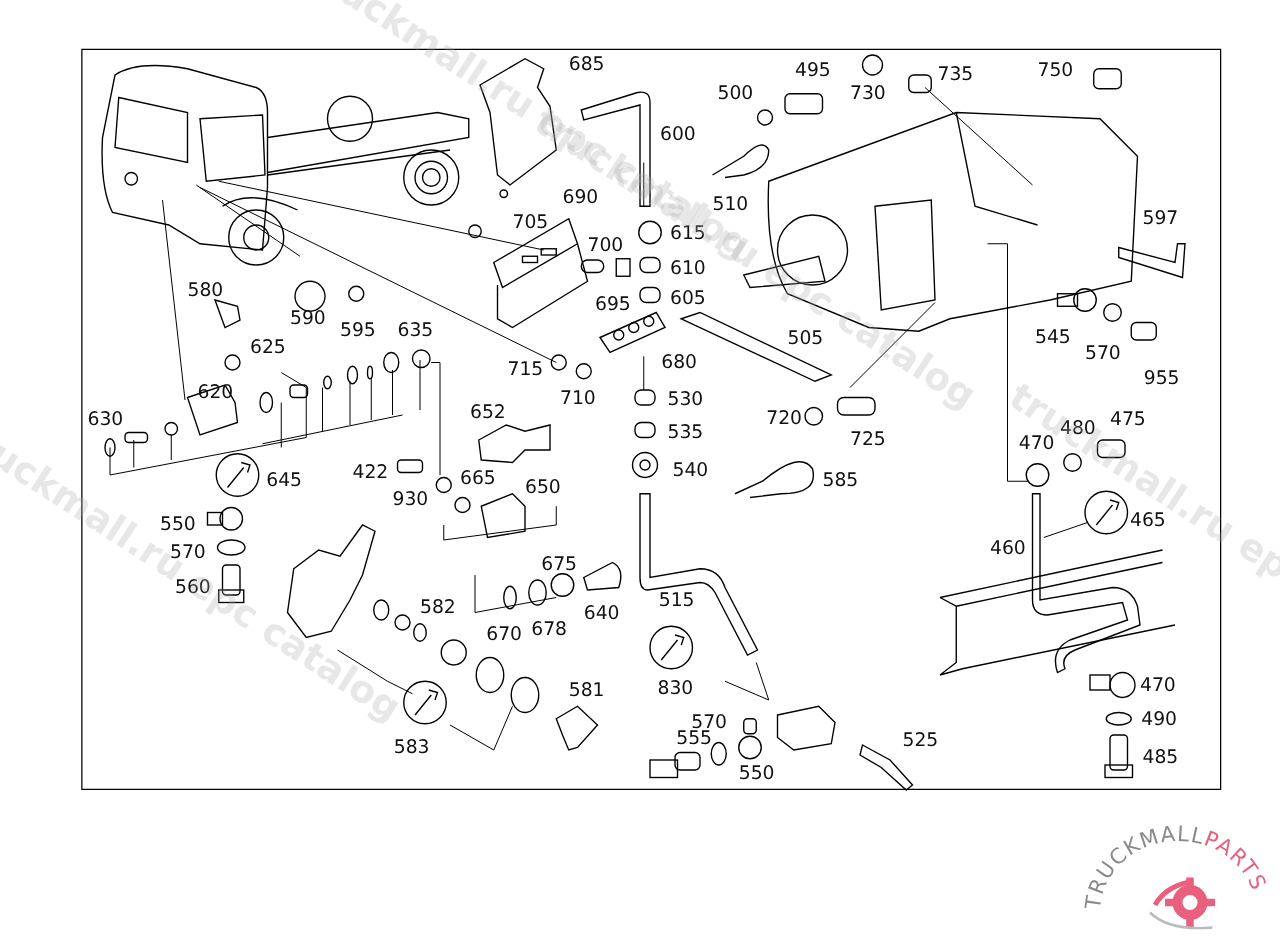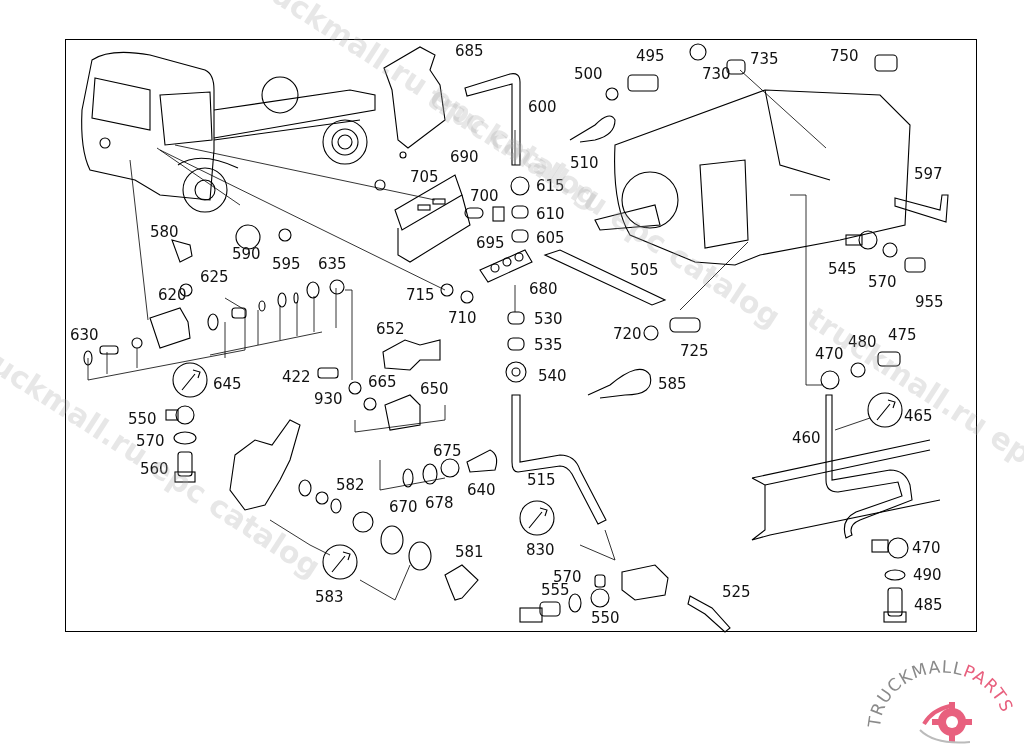--- a/index.html
+++ b/index.html
@@ -207,38 +207,38 @@
     <path d="M622,572 L655,565 L668,578 L665,595 L635,600 L622,590 Z"></path>
     <path d="M690,596 L712,608 L730,628 L725,632 L705,614 L688,604 Z"></path>
   </g>
 </svg>
 
 <div id="labels">
     <div class="lbl" style="left: 455px; top: 44px;">685</div>
     <div class="lbl" style="left: 528px; top: 100px;">600</div>
     <div class="lbl" style="left: 636px; top: 49px;">495</div>
     <div class="lbl" style="left: 574px; top: 67px;">500</div>
-    <div class="lbl" style="left: 702px; top: 67px;">730</div>
+    <div class="lbl" style="left: 680px; top: 67px;">730</div>
     <div class="lbl" style="left: 750px; top: 52px;">735</div>
     <div class="lbl" style="left: 830px; top: 49px;">750</div>
     <div class="lbl" style="left: 570px; top: 156px;">510</div>
     <div class="lbl" style="left: 450px; top: 150px;">690</div>
     <div class="lbl" style="left: 390px; top: 170px; margin-left: 20px;">705</div>
     <div class="lbl" style="left: 470px; top: 189px;">700</div>
     <div class="lbl" style="left: 536px; top: 179px;">615</div>
     <div class="lbl" style="left: 536px; top: 207px;">610</div>
     <div class="lbl" style="left: 476px; top: 236px;">695</div>
     <div class="lbl" style="left: 536px; top: 231px;">605</div>
     <div class="lbl" style="left: 914px; top: 167px;">597</div>
     <div class="lbl" style="left: 150px; top: 225px;">580</div>
     <div class="lbl" style="left: 232px; top: 247px;">590</div>
     <div class="lbl" style="left: 272px; top: 257px;">595</div>
     <div class="lbl" style="left: 318px; top: 257px;">635</div>
     <div class="lbl" style="left: 200px; top: 270px;">625</div>
-    <div class="lbl" style="left: 158px; top: 288px;">620</div>
+    <div class="lbl" style="left: 158px; top: 306px;">620</div>
     <div class="lbl" style="left: 70px; top: 328px;">630</div>
     <div class="lbl" style="left: 213px; top: 377px;">645</div>
     <div class="lbl" style="left: 406px; top: 288px;">715</div>
     <div class="lbl" style="left: 448px; top: 311px;">710</div>
     <div class="lbl" style="left: 529px; top: 282px;">680</div>
     <div class="lbl" style="left: 630px; top: 263px;">505</div>
     <div class="lbl" style="left: 828px; top: 262px;">545</div>
     <div class="lbl" style="left: 868px; top: 275px;">570</div>
     <div class="lbl" style="left: 915px; top: 295px;">955</div>
     <div class="lbl" style="left: 534px; top: 312px;">530</div>

